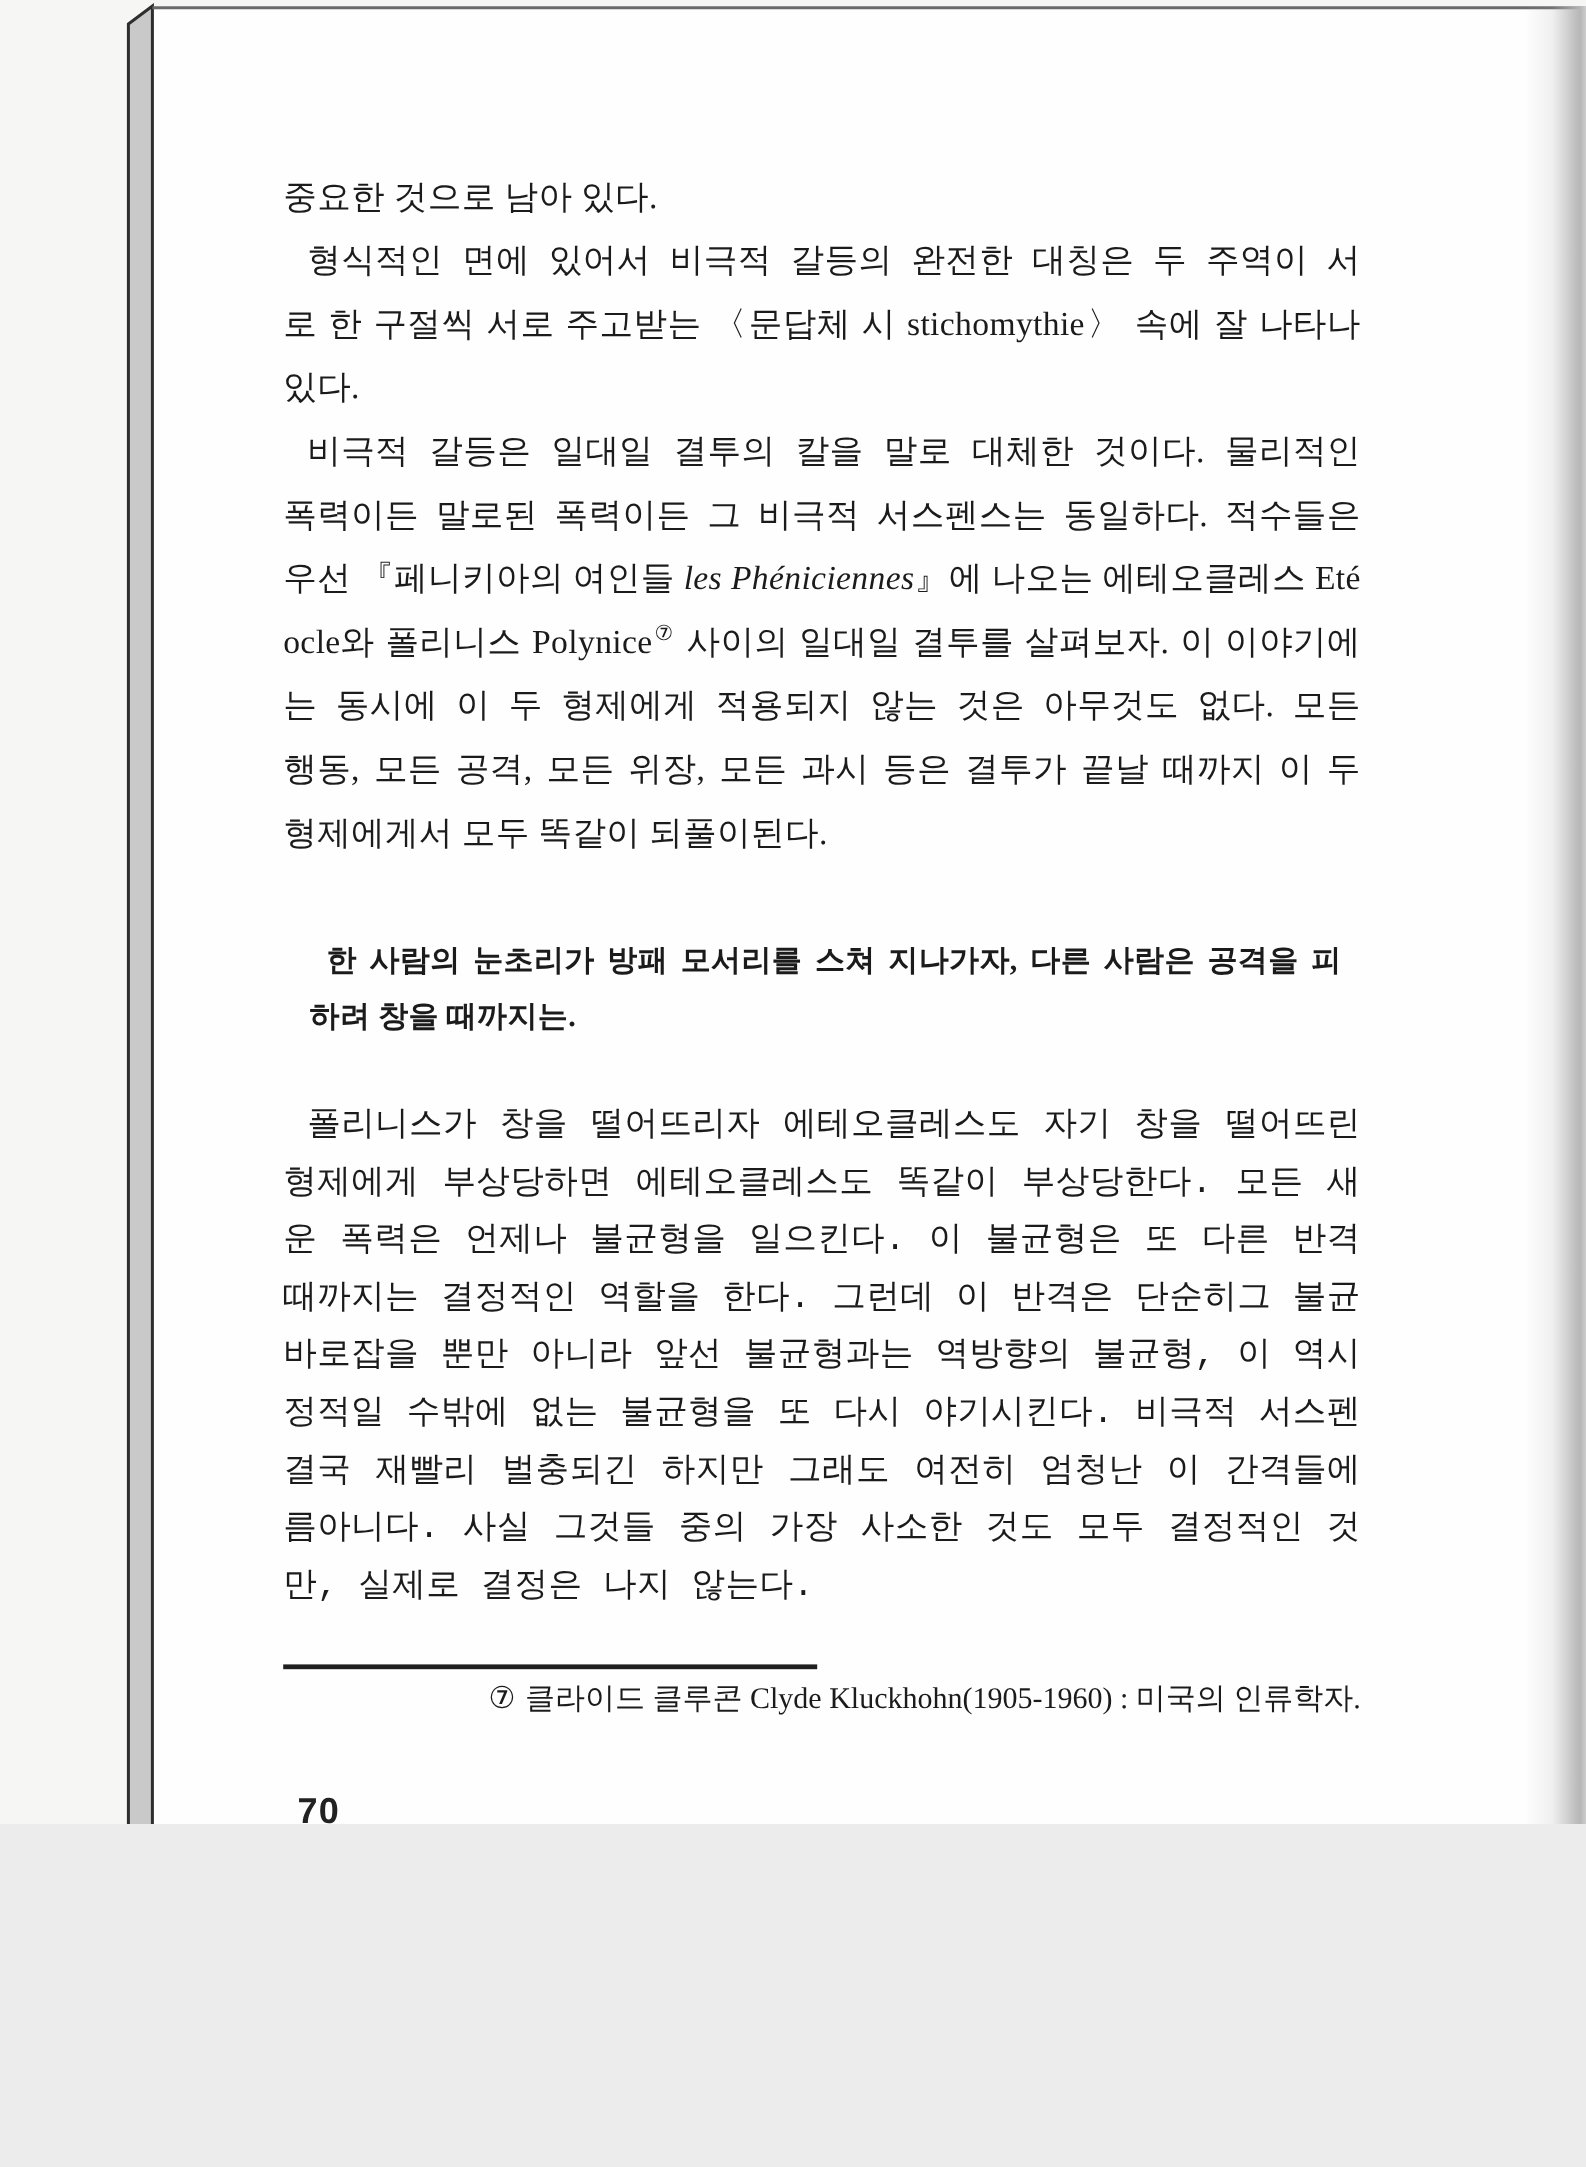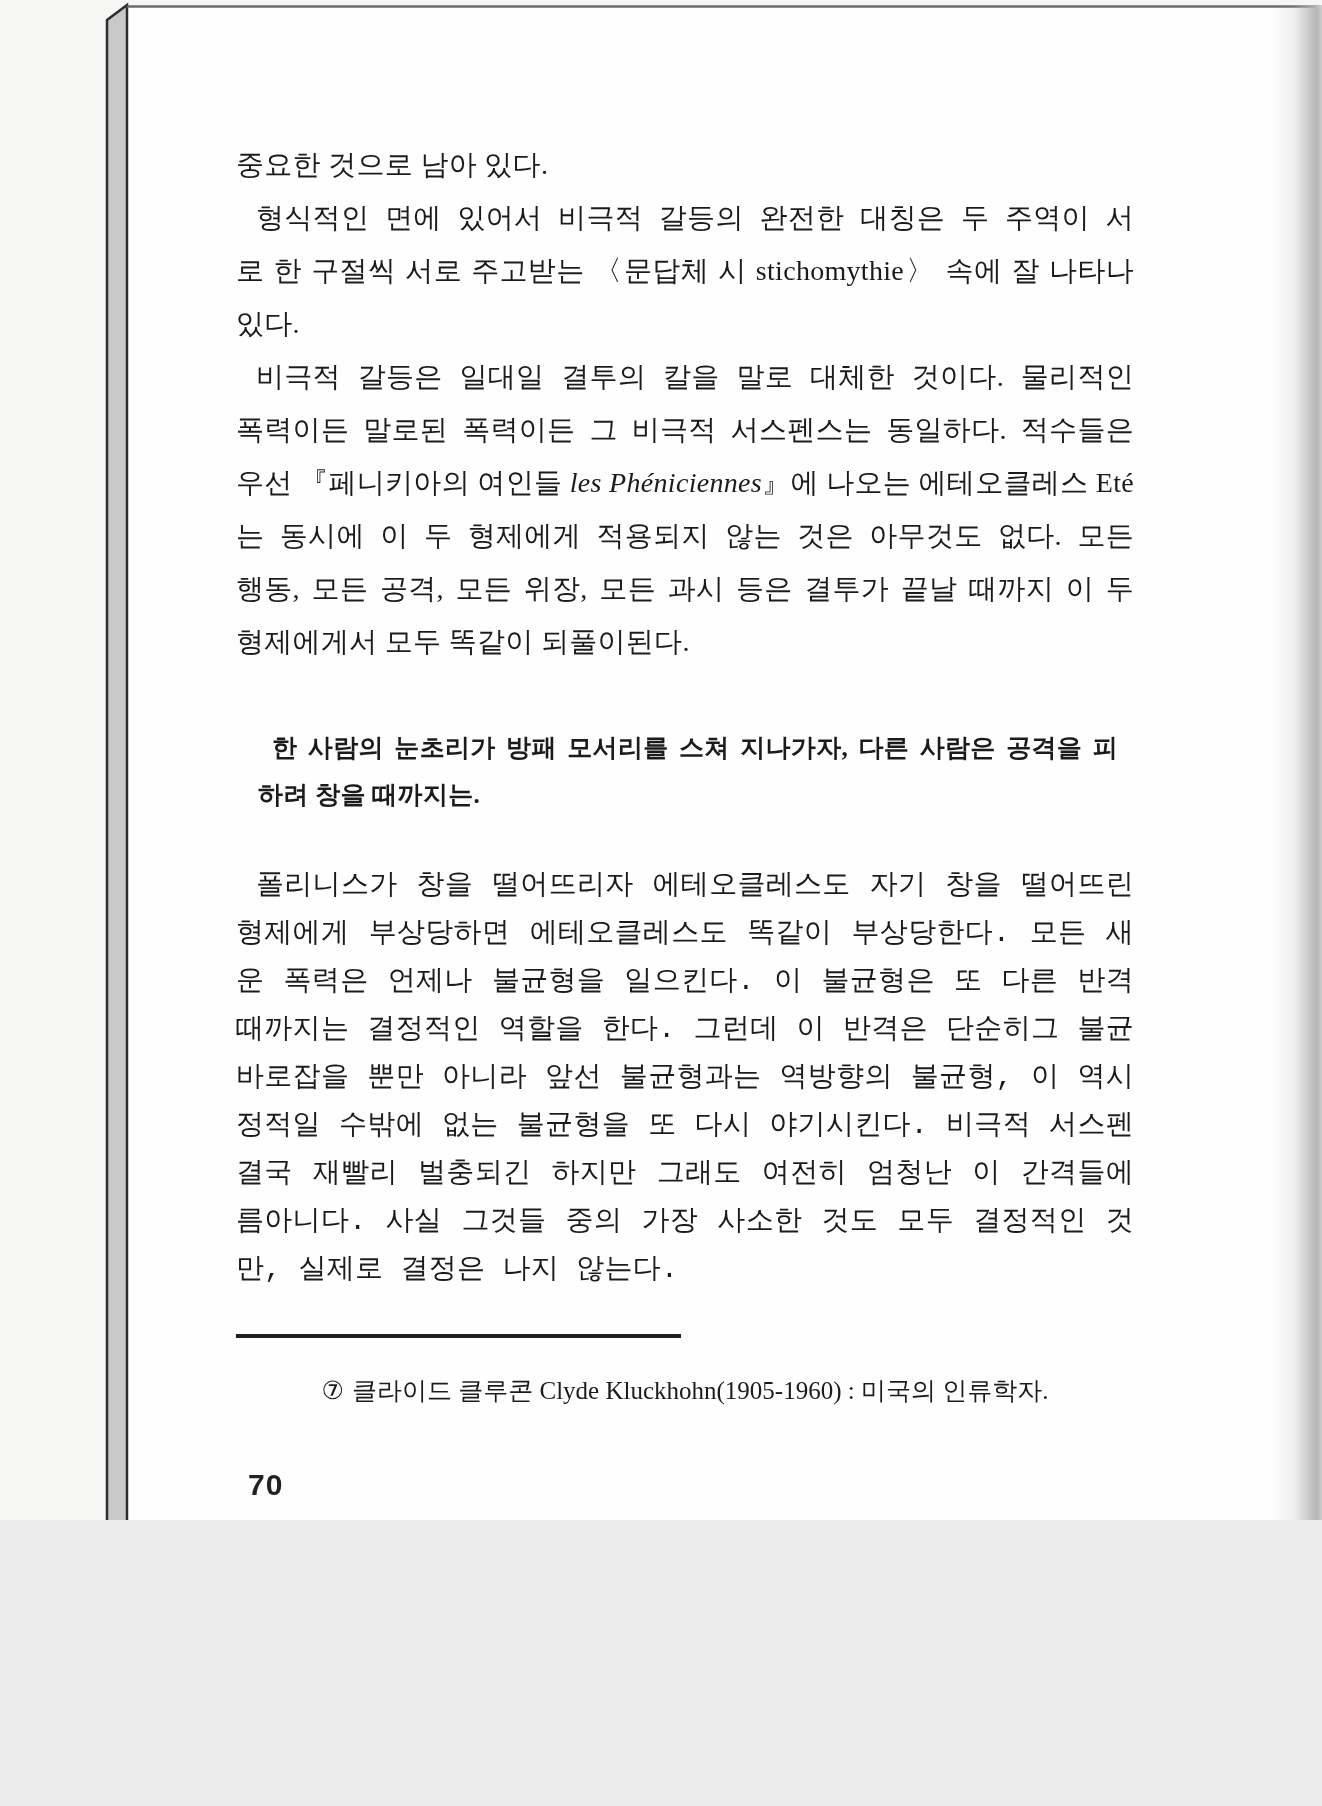--- a/index.html
+++ b/index.html
@@ -34,21 +34,21 @@
   .it { font-style:italic; }
   .sup { vertical-align:super; font-size:0.62em; line-height:0; }
   .quote { margin-top:56px; margin-left:22px; width:860px; }
   .quote .ln { font-size:25px; line-height:47px; height:47px;font-weight:bold; }
   .quote .ind { text-indent:14px; }
   .sec-b { margin-top:44px;font-family:Liberation Mono, monospace; }
   .rule {
     margin-top:40px; width:445px; height:0;
     border-top:4px solid #1f1f1f;
   }
-  .footnote { margin-top:32px; font-size:25px; line-height:42px; text-align:center; }
+  .footnote { margin-top:4px; font-size:25px; line-height:42px; text-align:right; }
   .footnote .fn-marker { margin-right:8px; }
   .page-num {
     margin-top:56px; margin-left:12px;
     font-family:"Liberation Sans","DejaVu Sans",sans-serif;
     font-size:30px; font-weight:600; letter-spacing:1px; color:#222;
   }
 </style>
 </head>
 <body>
 
@@ -67,20 +67,21 @@
   <div class="text-col">
 
     <div class="sec-a">
       <div class="ln end">중요한 것으로 남아 있다.</div>
       <div class="ln ind">형식적인 면에 있어서 비극적 갈등의 완전한 대칭은 두 주역이 서</div>
       <div class="ln">로 한 구절씩 서로 주고받는 〈문답체 시 stichomythie〉 속에 잘 나타나</div>
       <div class="ln end">있다.</div>
       <div class="ln ind">비극적 갈등은 일대일 결투의 칼을 말로 대체한 것이다. 물리적인</div>
       <div class="ln">폭력이든 말로된 폭력이든 그 비극적 서스펜스는 동일하다. 적수들은</div>
       <div class="ln"><span>우선 『페니키아의 여인들 </span><span class="it">les Phéniciennes</span><span>』에 나오는 에테오클레스 Eté</span></div>
+      <div class="ln"><span>ocle와 폴리니스 Polynice</span><span class="sup">⑦</span><span> 사이의 일대일 결투를 살펴보자. 이 이야기에</span></div>
       <div class="ln">는 동시에 이 두 형제에게 적용되지 않는 것은 아무것도 없다. 모든</div>
       <div class="ln">행동, 모든 공격, 모든 위장, 모든 과시 등은 결투가 끝날 때까지 이 두</div>
       <div class="ln end">형제에게서 모두 똑같이 되풀이된다.</div>
     </div>
 
     <div class="quote">
       <div class="ln ind">한 사람의 눈초리가 방패 모서리를 스쳐 지나가자, 다른 사람은 공격을 피</div>
       <div class="ln end">하려 창을 때까지는.</div>
     </div>
 

